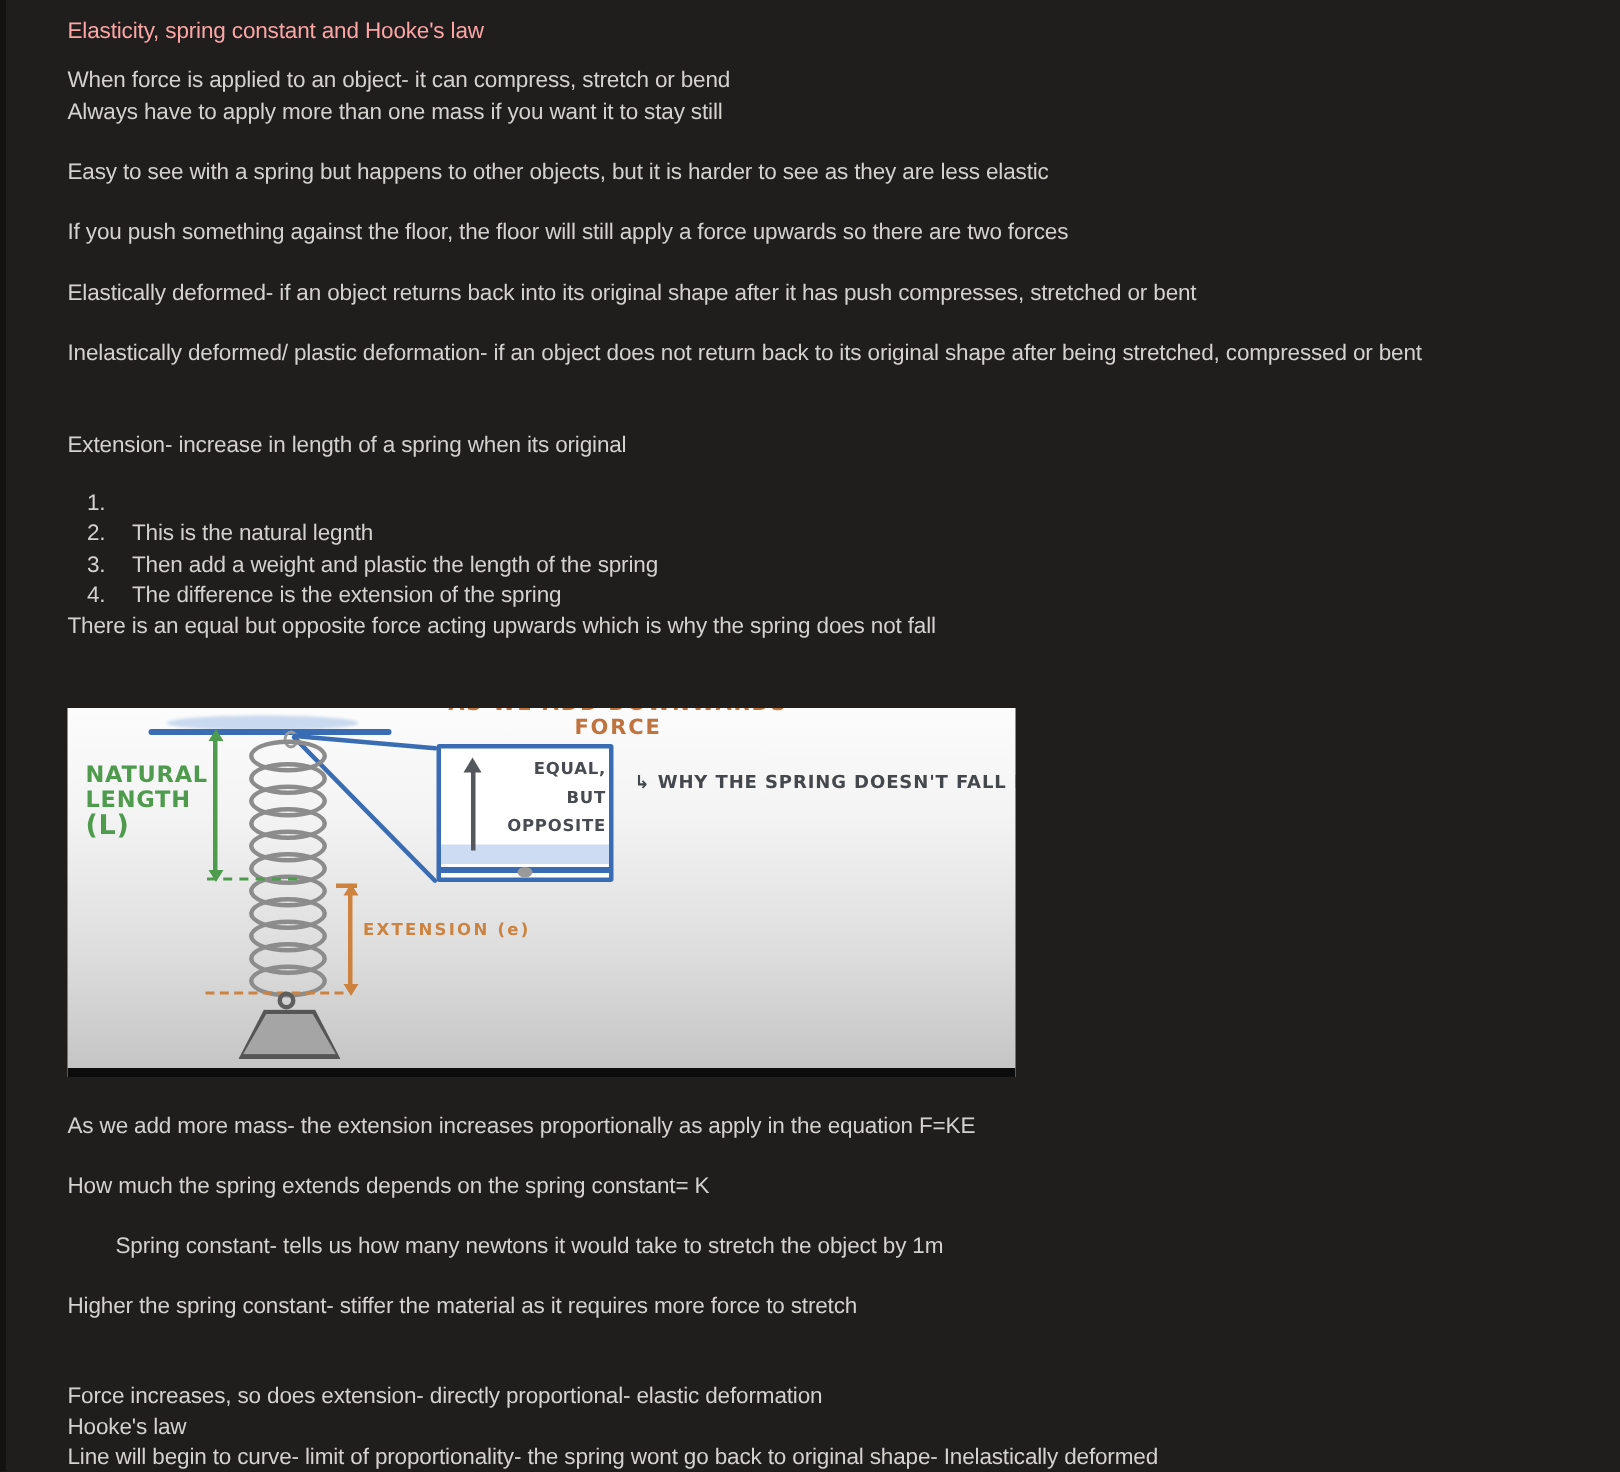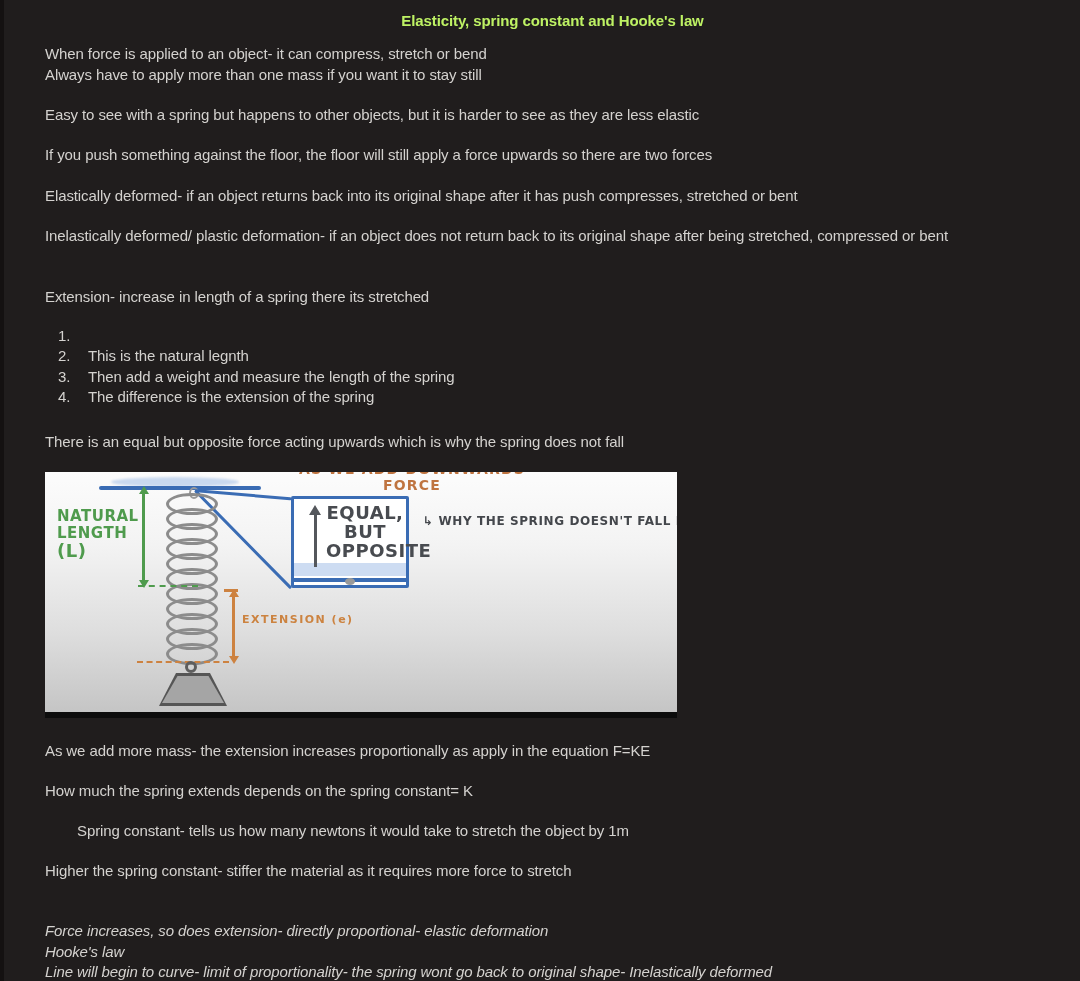--- a/index.html
+++ b/index.html
@@ -5,38 +5,38 @@
   html,body{margin:0;padding:0;}
   body{
     width:1080px;height:981px;position:relative;overflow:hidden;
     background:#201d1d;
     font-family:"Liberation Sans","DejaVu Sans",sans-serif;
     color:#d4d2cf;font-size:15px;letter-spacing:-0.1px;
   }
   .left-edge{position:absolute;left:0;top:0;width:4px;height:981px;background:#141111;}
   .blk{position:absolute;left:45px;right:20px;}
   .line{line-height:20.5px;white-space:nowrap;}
-  .title{font-weight:bold;color:#bef264;text-align:center;}
+  .title{font-weight:normal;color:#fca5a5;}
   .b-title{top:11px;}
   .b1{top:44px;}
   .b2{top:105px;}
   .b3{top:145px;}
   .b4{top:186px;}
   .b5{top:226px;}
   .b6{top:287px;}
   .b-list{top:326px;}
   .li{display:flex;line-height:20.4px;}
   .li .num{width:30px;padding-left:13px;flex:0 0 auto;}
   .li .txt{white-space:nowrap;}
-  .b7{top:432px;}
+  .b7{top:408px;}
   .b8{top:741px;}
   .b9{top:781px;}
   .b10{top:821px;margin-left:32px;}
   .b11{top:861px;}
-  .b12{top:921px;font-style:italic;}
+  .b12{top:921px;}
 
   
   .figure{
     position:absolute;left:45px;top:472px;width:632px;height:246px;
     background:linear-gradient(180deg,#fcfcfc 0%,#f3f3f3 30%,#dedede 65%,#c3c3c3 100%);
     overflow:hidden;
   }
   .fig-caption{
     position:absolute;left:222px;top:-11px;width:290px;text-align:center;
     font-family:"DejaVu Sans",sans-serif;font-size:14px;font-weight:bold;
@@ -66,21 +66,21 @@
   .o-dn{left:184px;top:184px;border-top:8px solid #cd8240;}
   .o-dash{position:absolute;left:92px;top:189px;width:92px;border-top:2.5px dashed #cd8240;}
   .ext-label{position:absolute;left:197px;top:141px;font-size:11px;color:#cc8340;letter-spacing:1.5px;}
 
   .zoom-box{position:absolute;left:246px;top:24px;width:118px;height:92px;background:#ffffff;border:3px solid #3a6cb4;border-radius:2px;box-sizing:border-box;}
   .zb-band{position:absolute;left:0;right:0;bottom:9px;height:13px;background:#cddcf2;}
   .zb-bline{position:absolute;left:0;right:0;bottom:3px;height:4px;background:#3a6cb4;}
   .zb-dot{position:absolute;left:50%;margin-left:-5px;bottom:0;width:10px;height:7px;background:#9a9a9a;border-radius:50%;}
   .zb-arrow-line{position:absolute;left:20px;top:14px;width:3px;height:54px;background:#54575c;}
   .zb-arrow-head{position:absolute;left:15px;top:6px;width:0;height:0;border-left:6px solid transparent;border-right:6px solid transparent;border-bottom:10px solid #54575c;}
-  .zb-text{position:absolute;left:32px;right:2px;top:4px;text-align:center;color:#484b50;font-size:18px;line-height:19px;letter-spacing:0.5px;}
+  .zb-text{position:absolute;left:32px;right:2px;top:4px;text-align:right;color:#484b50;font-size:11px;line-height:19px;letter-spacing:0.5px;}
 
   .side-note{position:absolute;left:378px;top:42px;font-size:12px;letter-spacing:0.6px;color:#44474c;white-space:nowrap;}
 
   .ring{position:absolute;left:140px;top:189px;width:12px;height:12px;border:3px solid #5e5e5e;border-radius:50%;box-sizing:border-box;}
   .weight-outer{position:absolute;left:114px;top:201px;width:68px;height:33px;background:#555555;clip-path:polygon(25% 0,75% 0,100% 100%,0 100%);}
   .weight-inner{position:absolute;left:117px;top:204px;width:62px;height:27px;background:#a5a5a5;clip-path:polygon(25% 0,75% 0,100% 100%,0 100%);}
   .fig-bottom-bar{position:absolute;left:0;right:0;bottom:0;height:6px;background:#0c0c0c;}
 </style>
 </head>
 <body>
@@ -99,34 +99,34 @@
 <div class="blk b3">
   <div class="line">If you push something against the floor, the floor will still apply a force upwards so there are two forces</div>
 </div>
 <div class="blk b4">
   <div class="line">Elastically deformed- if an object returns back into its original shape after it has push compresses, stretched or bent</div>
 </div>
 <div class="blk b5">
   <div class="line">Inelastically deformed/ plastic deformation- if an object does not return back to its original shape after being stretched, compressed or bent</div>
 </div>
 <div class="blk b6">
-  <div class="line">Extension- increase in length of a spring there its stretched</div>
+  <div class="line">Extension- increase in length of a spring when its original</div>
 </div>
 
 <div class="blk b-list">
   <div class="li">
     <span class="num">1.</span>
   </div>
   <div class="li">
     <span class="num">2.</span>
     <span class="txt">This is the natural legnth</span>
   </div>
   <div class="li">
     <span class="num">3.</span>
-    <span class="txt">Then add a weight and measure the length of the spring</span>
+    <span class="txt">Then add a weight and plastic the length of the spring</span>
   </div>
   <div class="li">
     <span class="num">4.</span>
     <span class="txt">The difference is the extension of the spring</span>
   </div>
 </div>
 
 <div class="blk b7">
   <div class="line">There is an equal but opposite force acting upwards which is why the spring does not fall</div>
 </div>

